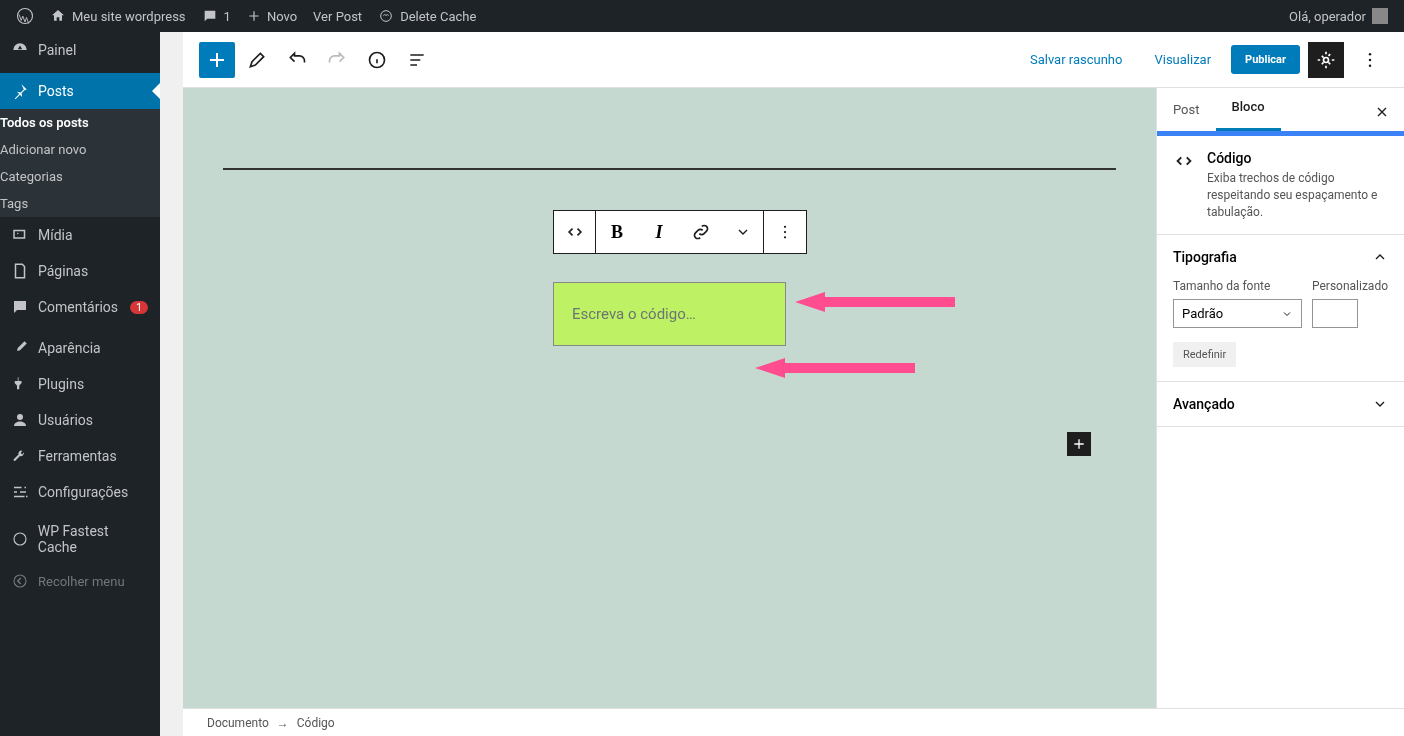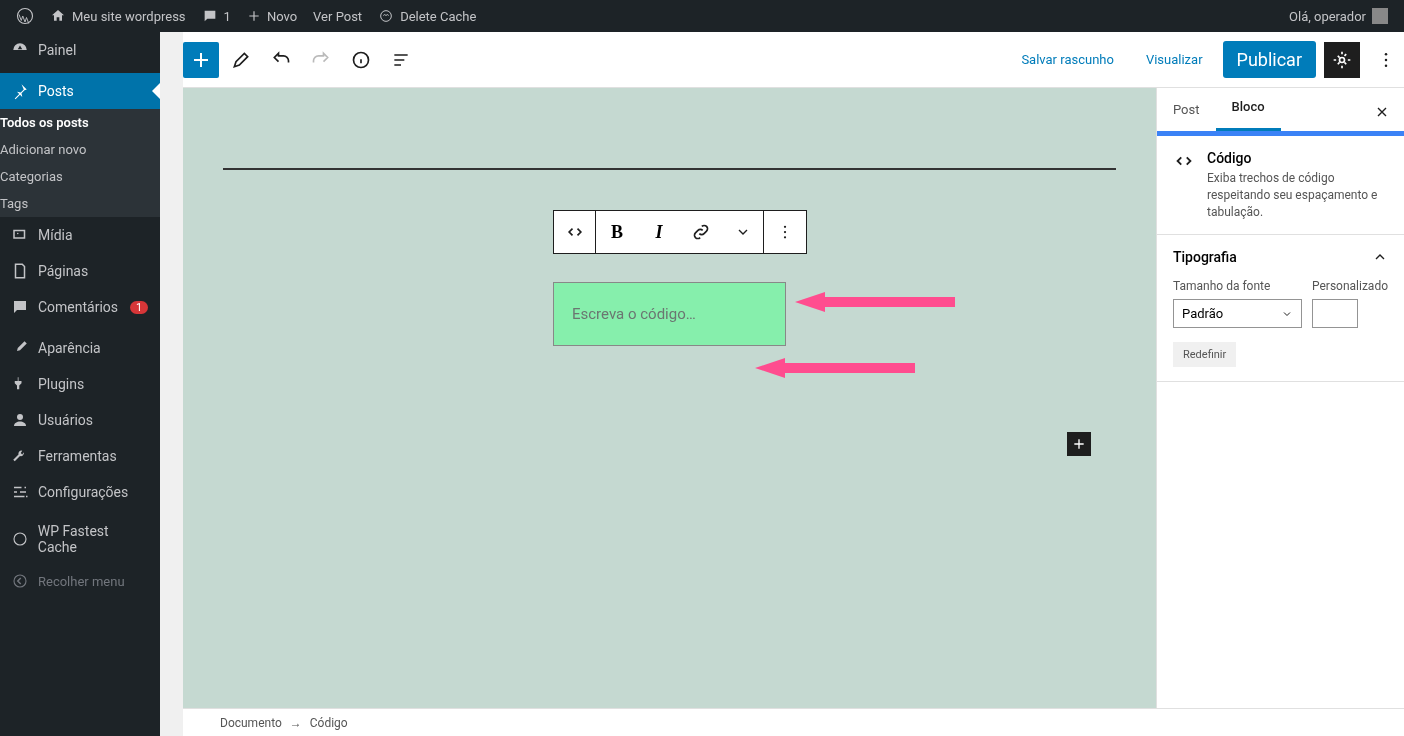--- a/index.html
+++ b/index.html
@@ -22,50 +22,50 @@
 .sidebar-item.active::after { content: ''; position: absolute; right: 0; top: 50%; transform: translateY(-50%); border: 8px solid transparent; border-right-color: #fff; }
 .sidebar-sub { background: #2c3338; }
 .sidebar-sub-item { padding: 6px 0; font-size: 13px; cursor: pointer; color: #c3c4c7; }
 .sidebar-sub-item.current { font-weight: 600; color: #fff; }
 .sidebar-sep { height: 5px; }
 .badge { background: #d63638; color: #fff; border-radius: 9px; font-size: 11px; padding: 0 6px; margin-left: 4px; }
 .sidebar-icon { width: 20px; height: 20px; display: flex; align-items: center; justify-content: center; fill: currentColor; }
 
 
 .main { flex: 1; display: flex; flex-direction: column; background: #fff; }
-.editor-top { height: 56px; border-bottom: 1px solid #e0e0e0; display: flex; align-items: center; justify-content: space-between; padding: 0 0; }
+.editor-top { height: 56px; border-bottom: 1px solid #e0e0e0; display: flex; align-items: center; justify-content: space-between; padding: 0 16px; }
 .editor-top-left { display: flex; align-items: center; gap: 4px; }
 .top-btn { width: 36px; height: 36px; display: flex; align-items: center; justify-content: center; cursor: pointer; border-radius: 2px; }
 .top-btn.primary { background: #007cba; color: #fff; }
 .editor-top-right { display: flex; align-items: center; gap: 8px; }
 .link-btn { color: #007cba; font-size: 13px; padding: 8px 12px; cursor: pointer; }
-.publish-btn { background: #007cba; color: #fff; padding: 8px 14px; font-size: 18px; border-radius: 3px; cursor: pointer; }
+.publish-btn { background: #007cba; color: #fff; padding: 8px 14px; font-size: 11px; border-radius: 3px; cursor: pointer; font-weight: bold; }
 .settings-btn { width: 36px; height: 36px; background: #1e1e1e; color: #fff; display: flex; align-items: center; justify-content: center; cursor: pointer; }
 .more-btn { width: 36px; height: 36px; display: flex; align-items: center; justify-content: center; cursor: pointer; }
 
 .editor-body { flex: 1; display: flex; overflow: hidden; }
 .canvas-wrap { flex: 1; overflow-y: scroll; background: #c5d9d1; position: relative; }
 .canvas { padding: 60px 0 40px; }
 .title-input { font-size: 56px; font-weight: 300; color: #3c3c3c; padding: 0 40px; margin-bottom: 30px; font-family: Georgia, serif; letter-spacing: -1px; }
 .hr { border: none; border-top: 2px solid #333; margin: 20px 40px 40px; }
 
 .block-toolbar { display: flex; background: #fff; border: 1px solid #1e1e1e; width: fit-content; margin-left: 370px; margin-bottom: 28px; }
 .tb-cell { width: 42px; height: 42px; display: flex; align-items: center; justify-content: center; border-right: 1px solid #1e1e1e; cursor: pointer; font-weight: 600; }
 .tb-cell:last-child { border-right: none; }
 .tb-cell.noborder { border-right: none; }
 
-.code-block { margin: 11px 370px 0 370px; border: 1px solid #888; background: #86efac; padding: 22px 18px; font-family: Menlo, Consolas, monospace; font-size: 15px; color: #6b7671; position: relative; }
+.code-block { margin: 11px 370px 0 370px; border: 1px solid #888; background: #bef264; padding: 22px 18px; font-family: Menlo, Consolas, monospace; font-size: 15px; color: #6b7671; position: relative; }
 
 .add-block-btn { position: absolute; background: #1e1e1e; color: #fff; width: 24px; height: 24px; display: flex; align-items: center; justify-content: center; cursor: pointer; }
 
 .arrow { position: absolute; }
 .arrow-line { stroke: #ff4d8f; stroke-width: 10; }
 .arrow-head { fill: #ff4d8f; }
 
-.breadcrumb { height: 28px; border-top: 1px solid #e0e0e0; display: flex; align-items: center; padding: 0 37px; font-size: 12px; color: #555; gap: 8px; background: #fff; }
+.breadcrumb { height: 28px; border-top: 1px solid #e0e0e0; display: flex; align-items: center; padding: 0 24px; font-size: 12px; color: #555; gap: 8px; background: #fff; }
 
 
 .settings-panel { width: 248px; border-left: 1px solid #e0e0e0; background: #fff; display: flex; flex-direction: column; overflow-y: auto; }
 .panel-tabs { display: flex; align-items: flex-end; border-bottom: 5px solid #3b82f6; position: relative; height: 48px; }
 .panel-tab { padding: 14px 16px; font-size: 13px; color: #555; cursor: pointer; }
 .panel-tab.active { color: #1e1e1e; font-weight: 500; border-bottom: 3px solid #007cba; }
 .panel-close { position: absolute; right: 10px; top: 12px; cursor: pointer; padding: 4px; }
 .panel-section { padding: 14px 16px; border-bottom: 1px solid #e0e0e0; }
 .block-info { display: flex; gap: 12px; }
 .block-info-title { font-weight: 500; font-size: 14px; }
@@ -392,20 +392,28 @@
                   </svg>
               </div>
             </div>
             <div>
               <div class="typo-label">Personalizado</div>
               <input class="input-box" style="">
             </div>
           </div>
           <button class="reset-btn">Redefinir</button>
         </div>
+        <div class="panel-section">
+          <div class="section-header">
+            <span>Avançado</span>
+            <svg width="16" height="16" viewBox="0 0 24 24">
+                <path d="M6 9l6 6 6-6" fill="none" stroke="#1e1e1e" stroke-width="2"></path>
+              </svg>
+          </div>
+        </div>
       </div>
     </div>
 
     <div class="breadcrumb">
       <span>Documento</span>
       <span>→</span>
       <span>Código</span>
     </div>
   </div>
 </div>

